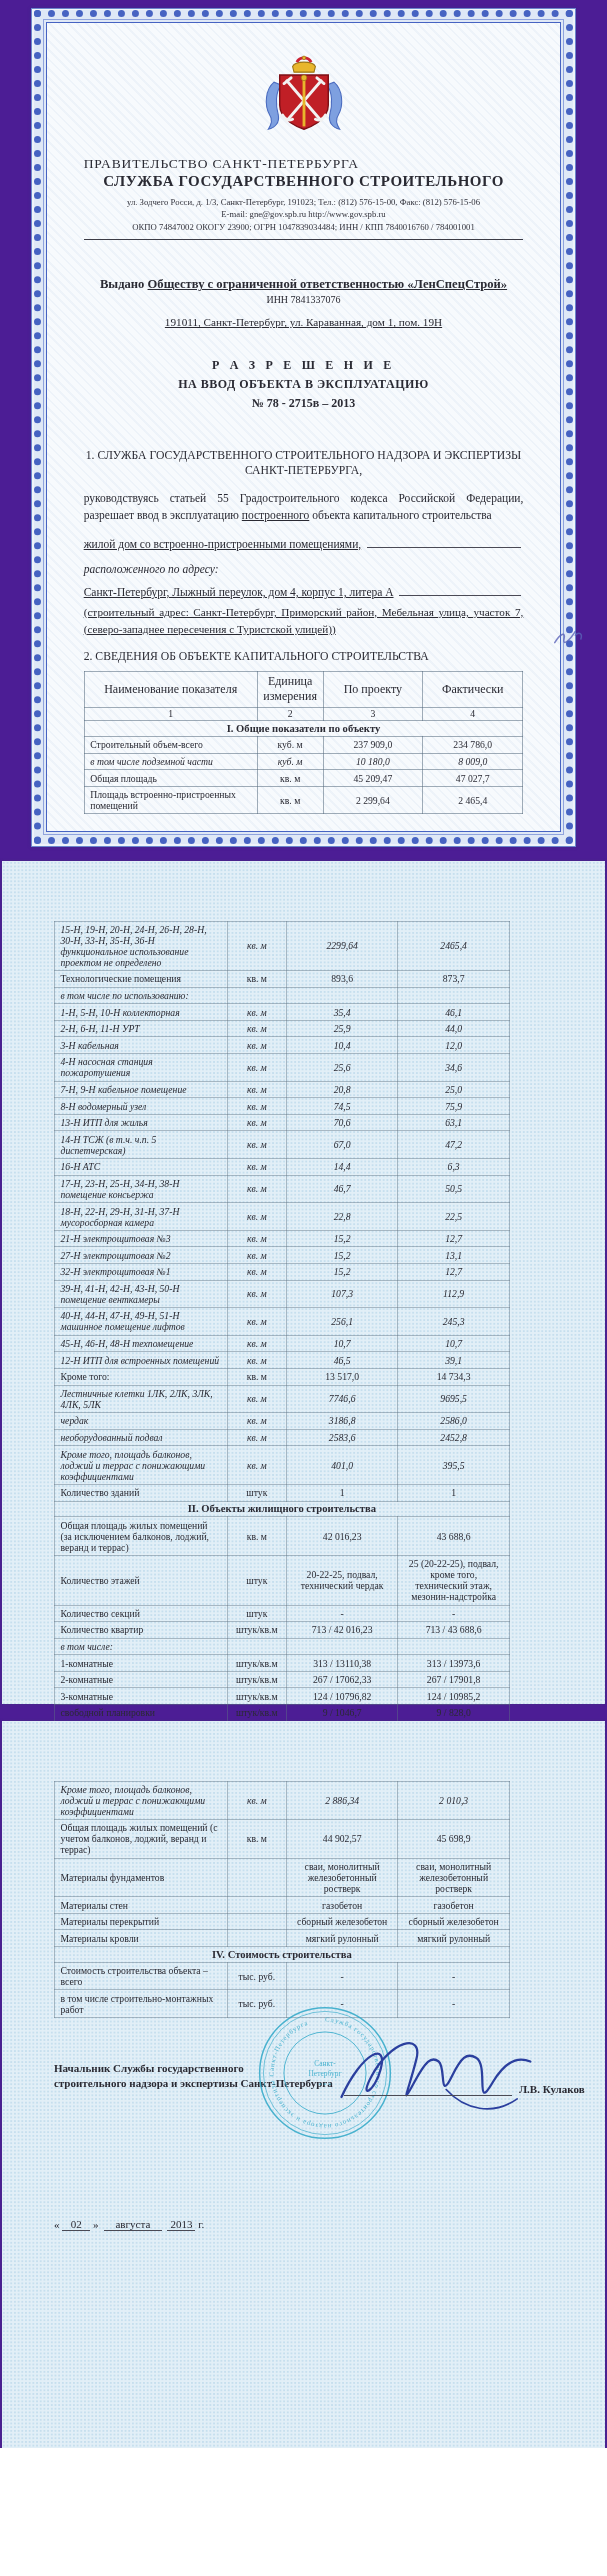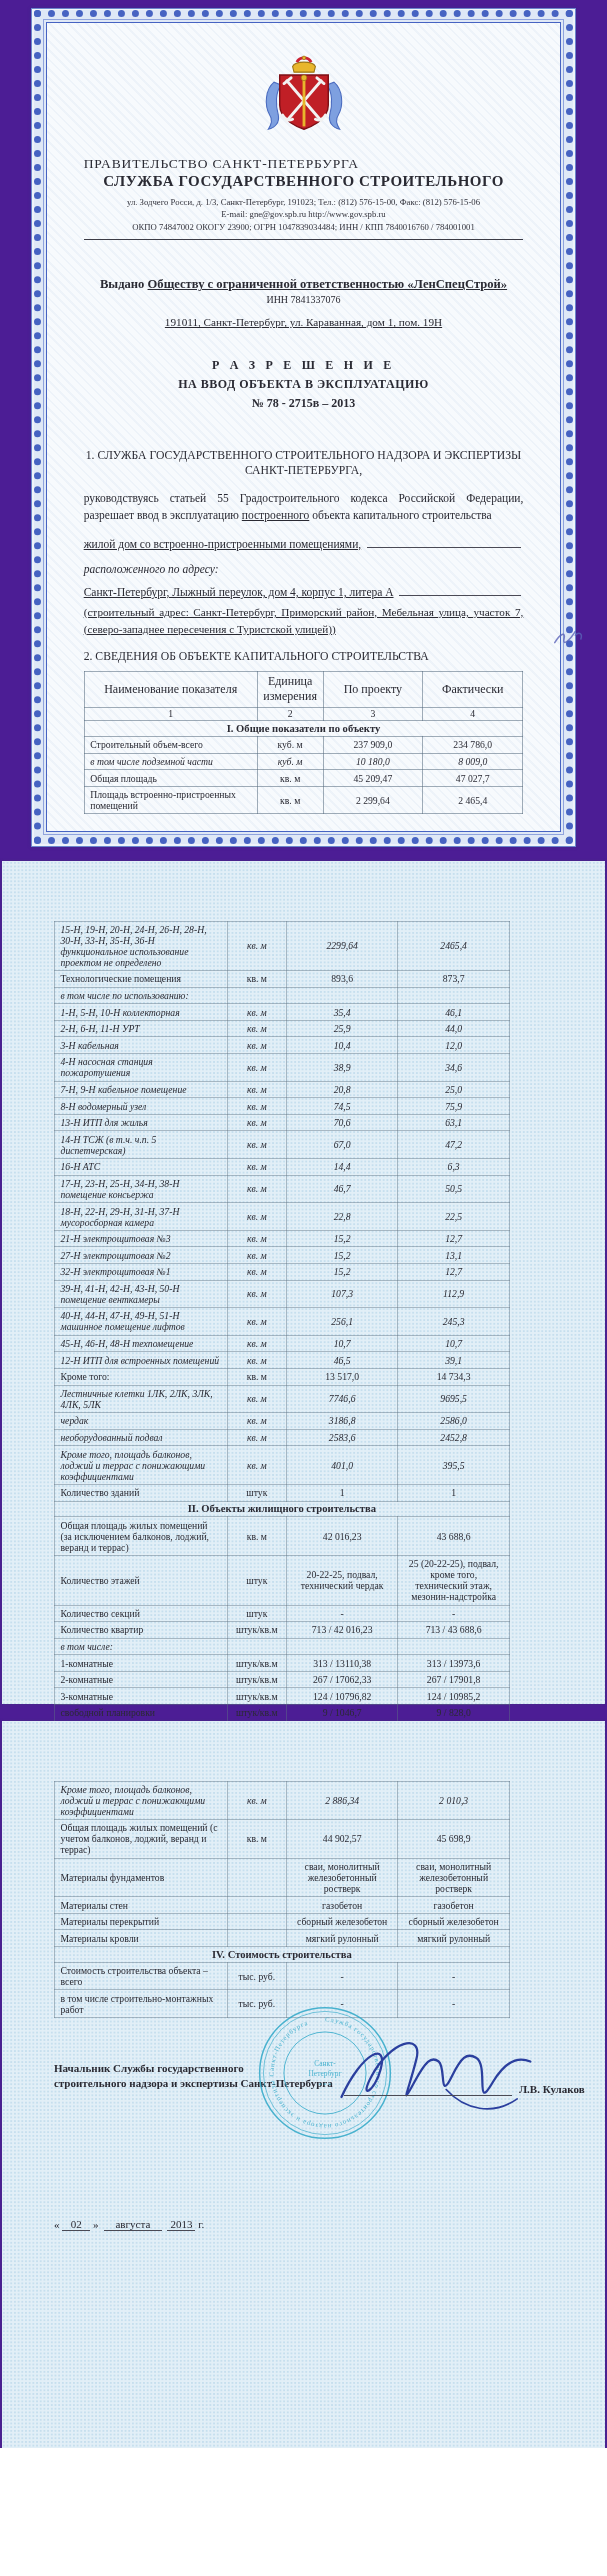--- a/index.html
+++ b/index.html
@@ -232,21 +232,21 @@
           </tr>
           <tr class="ital">
             <td class="lbl">3-Н кабельная</td>
             <td class="c">кв. м</td>
             <td class="c">10,4</td>
             <td class="c">12,0</td>
           </tr>
           <tr class="ital">
             <td class="lbl">4-Н насосная станция пожаротушения</td>
             <td class="c">кв. м</td>
-            <td class="c">38,9</td>
+            <td class="c">25,6</td>
             <td class="c">34,6</td>
           </tr>
           <tr class="ital">
             <td class="lbl">7-Н, 9-Н кабельное помещение</td>
             <td class="c">кв. м</td>
             <td class="c">20,8</td>
             <td class="c">25,0</td>
           </tr>
           <tr class="ital">
             <td class="lbl">8-Н водомерный узел</td>

